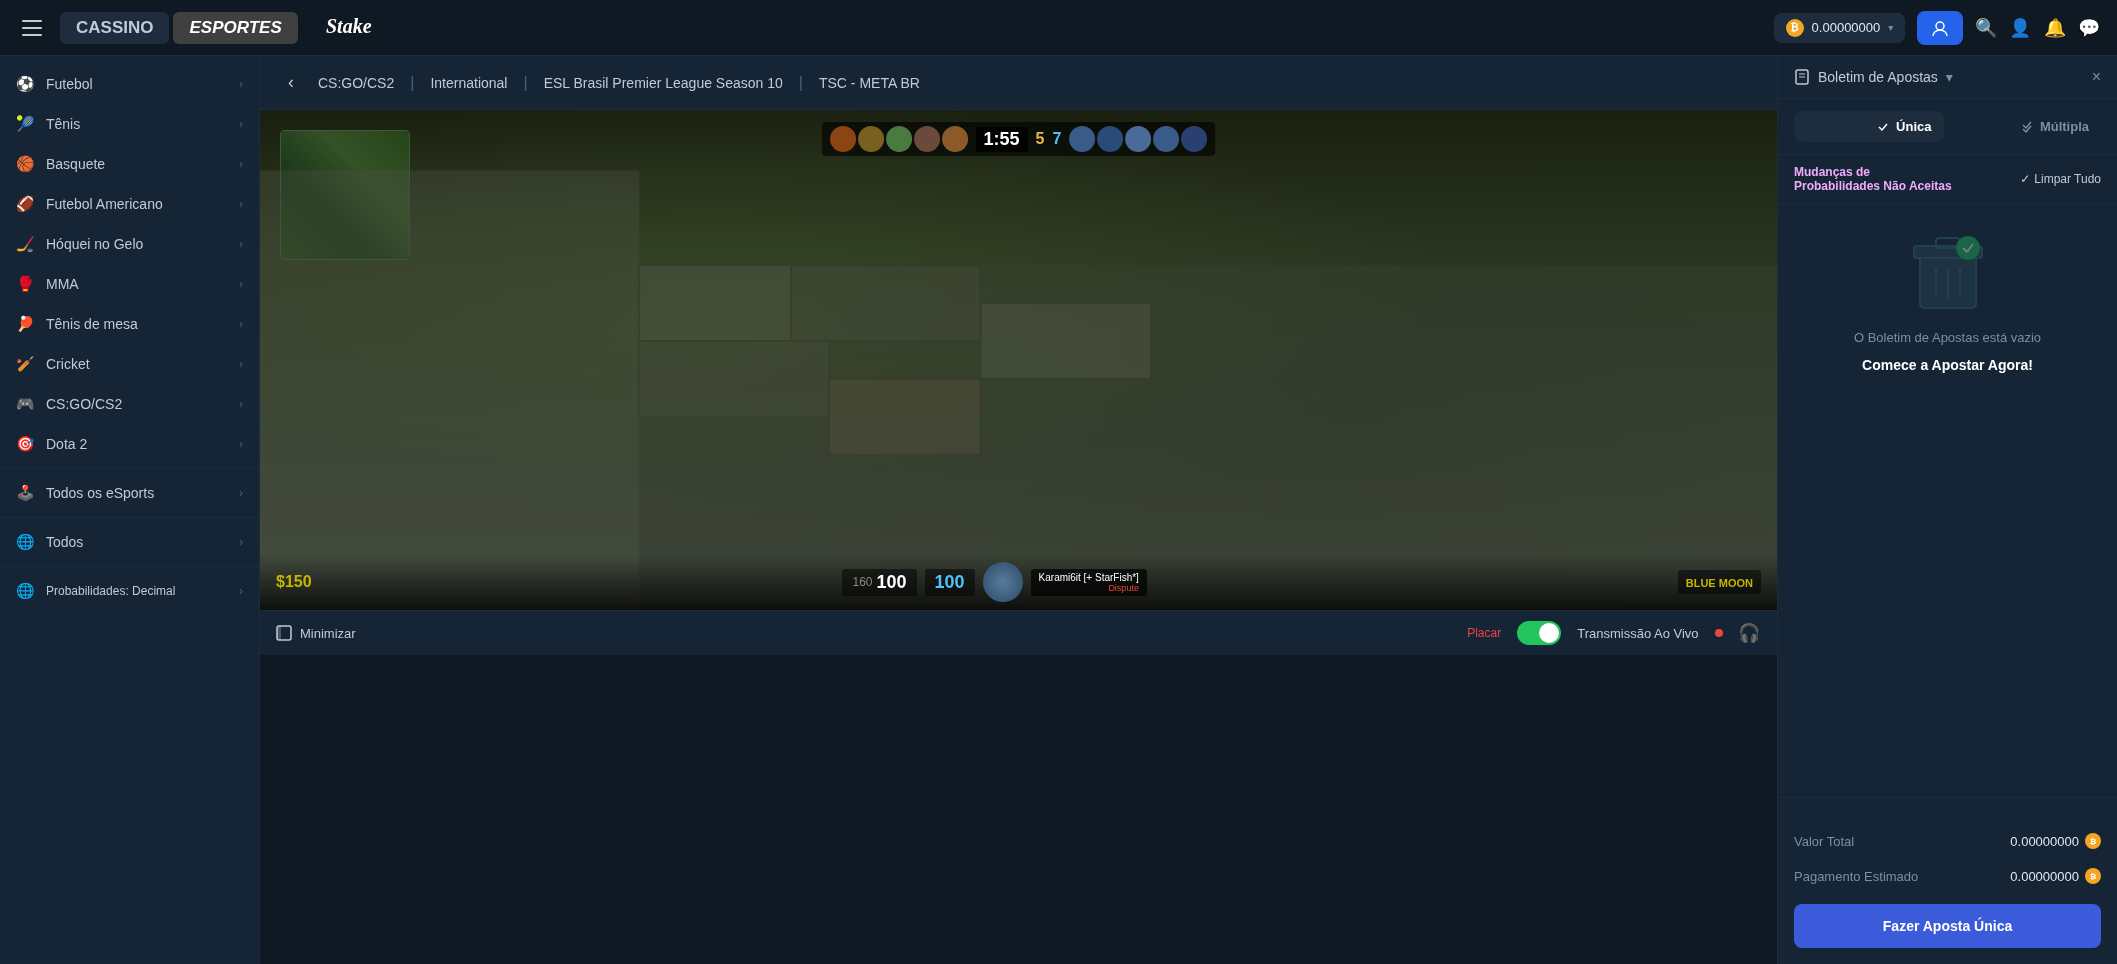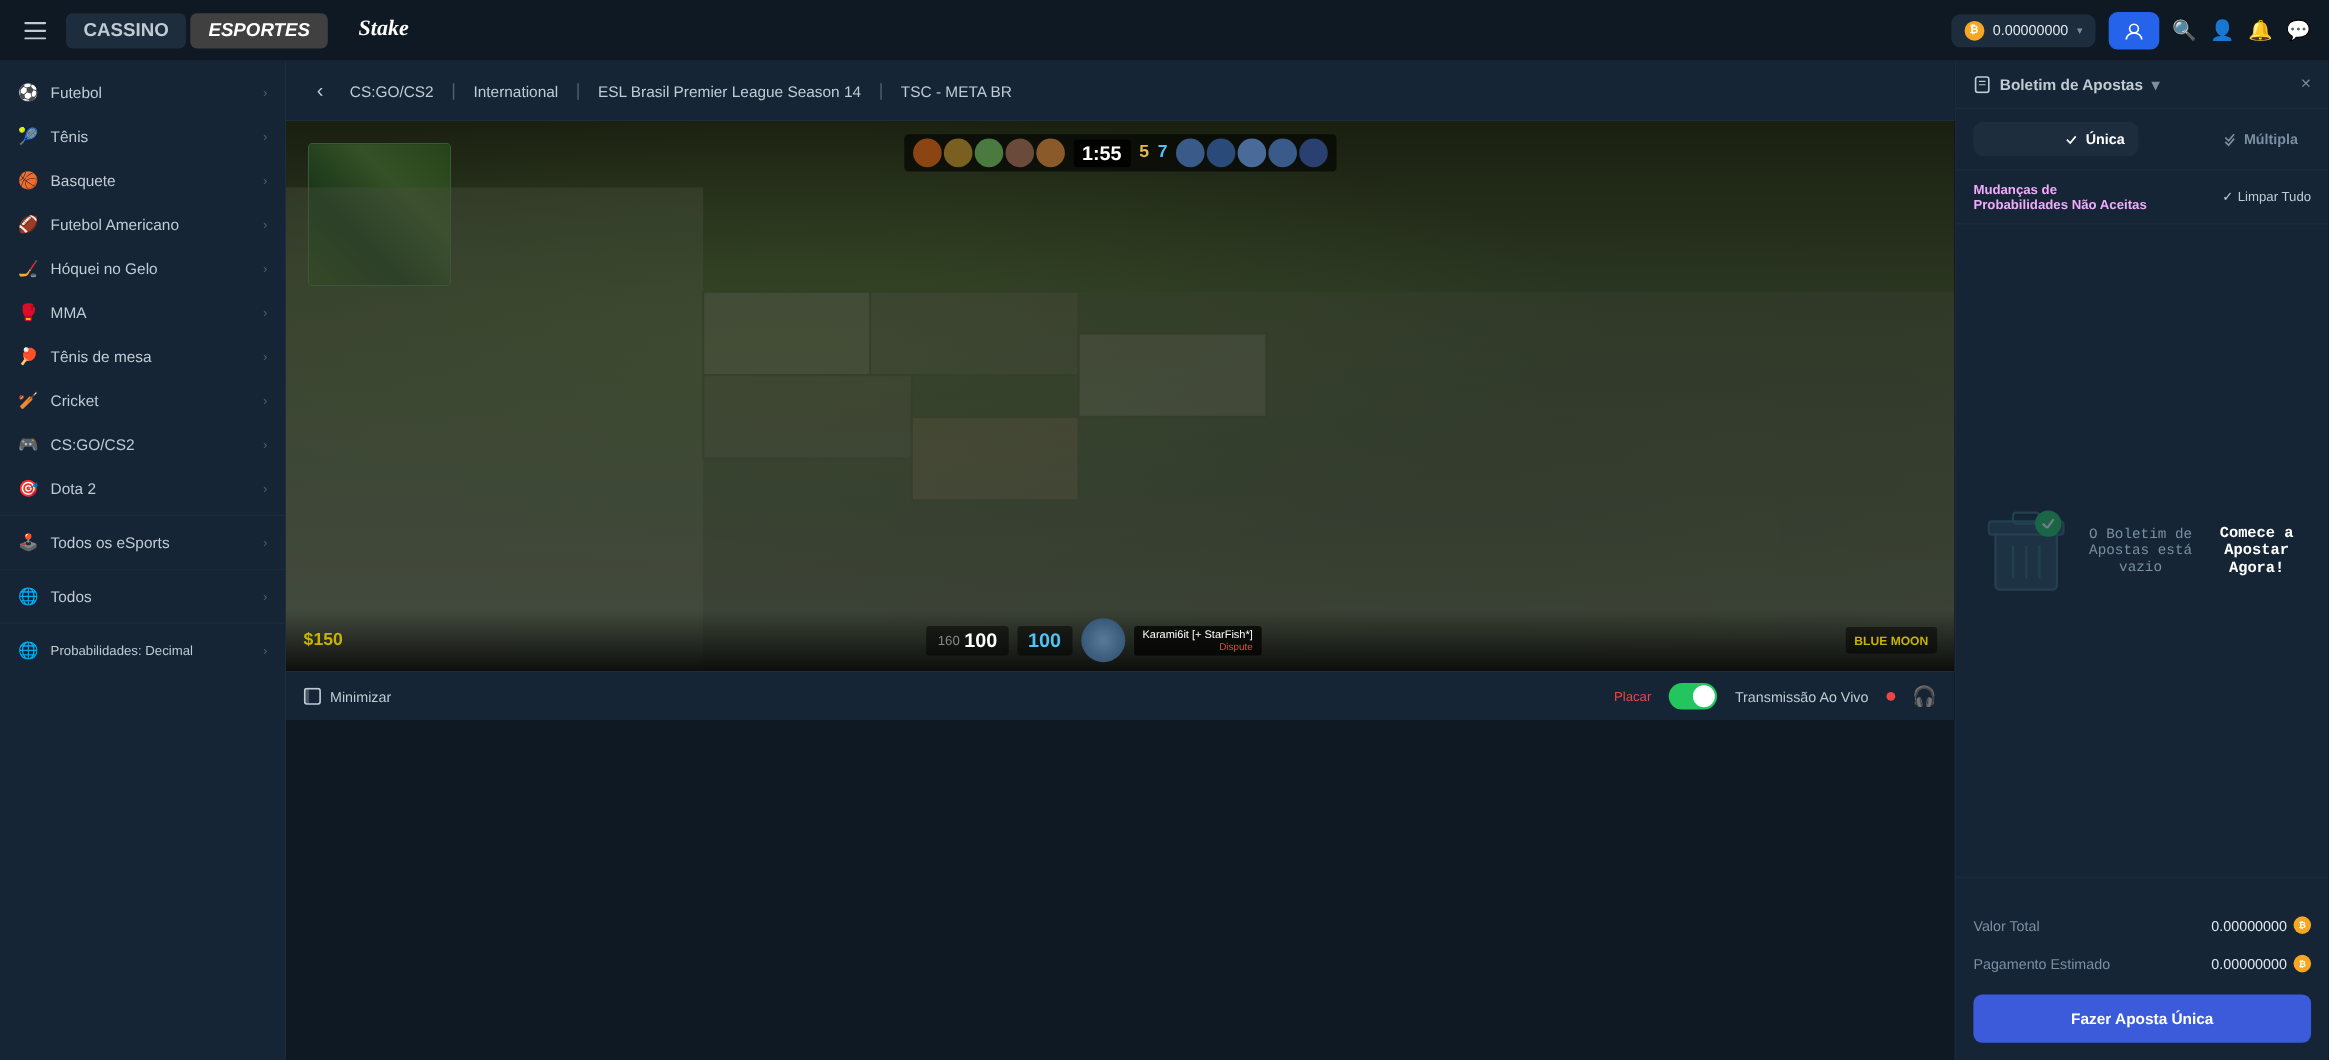--- a/index.html
+++ b/index.html
@@ -186,38 +186,38 @@
       background: #152535;
       border-left: 1px solid #1e2d3d;
       display: flex;
       flex-direction: column;
       flex-shrink: 0;
     }
     .betting-header {
       display: flex; align-items: center; justify-content: space-between;
       padding: 12px 16px; border-bottom: 1px solid #1e2d3d;
     }
-    .betting-title { display: flex; align-items: center; gap: 8px; font-size: 14px; color: #c0cbd4; font-weight: 700; }
+    .betting-title { display: flex; align-items: center; gap: 8px; font-size: 14px; color: #c0cbd4; font-weight: 400; }
     .betting-close { background: none; border: none; cursor: pointer; color: #7a8fa3; font-size: 16px; }
     .betting-tabs { display: flex; padding: 12px 16px; gap: 8px; border-bottom: 1px solid #1e2d3d; }
     .bet-tab {
       flex: 1; padding: 8px 12px; border-radius: 8px; border: none; cursor: pointer;
       font-size: 13px; font-weight: 600; display: flex; align-items: center; justify-content: flex-end; gap: 6px;
     }
     .bet-tab-active { background: #1e2d3d; color: #fff; }
     .bet-tab-inactive { background: transparent; color: #7a8fa3; }
     .prob-changes {
       display: flex; align-items: center; justify-content: space-between;
       padding: 10px 16px; border-bottom: 1px solid #1e2d3d;
     }
     .prob-label { font-size: 12px; color: #f0abfc; max-width: 160px; font-weight: bold; }
     .limpar-btn { background: none; border: none; cursor: pointer; color: #c0cbd4; font-size: 12px; display: flex; align-items: center; gap: 4px; }
     .bet-empty {
-      flex: 1; display: flex; flex-direction: row; align-items: center; justify-content: flex-start;
-      gap: 12px; padding: 24px; font-family: Liberation Mono, monospace;
+      flex: 1; display: flex; flex-direction: column; align-items: center; justify-content: flex-start;
+      gap: 12px; padding: 24px;
     }
     .bet-empty-title { font-size: 13px; color: #7a8fa3; text-align: center; }
     .bet-empty-cta { font-size: 14px; color: #fff; font-weight: 700; text-align: center; }
     .bet-footer {
       padding: 16px; border-top: 1px solid #1e2d3d;
     }
     .bet-total-row { display: flex; justify-content: space-between; align-items: center; margin-bottom: 8px; margin-top: 19px; }
     .bet-total-label { font-size: 13px; color: #7a8fa3; }
     .bet-total-value { font-size: 13px; color: #e0e8ef; display: flex; align-items: center; gap: 6px; }
     .bet-coin { width: 16px; height: 16px; border-radius: 50%; background: #f5a623; display: inline-flex; align-items: center; justify-content: center; font-size: 8px; font-weight: 900; color: #fff; }
@@ -344,21 +344,21 @@
   </aside>
 
   <main class="main-content">
 
     <div class="breadcrumb-bar">
       <button class="breadcrumb-back">‹</button>
       <span class="breadcrumb-item">CS:GO/CS2</span>
       <span class="breadcrumb-separator">|</span>
       <span class="breadcrumb-item">International</span>
       <span class="breadcrumb-separator">|</span>
-      <span class="breadcrumb-item">ESL Brasil Premier League Season 14</span>
+      <span class="breadcrumb-item">ESL Brasil Premier League Season 10</span>
       <span class="breadcrumb-separator">|</span>
       <span class="breadcrumb-item">TSC - META BR</span>
     </div>
 
     <div class="video-container">
       <div class="video-frame">
         <div class="video-overlay-img">
 
           <div class="minimap">
             <div class="minimap-inner"></div>

